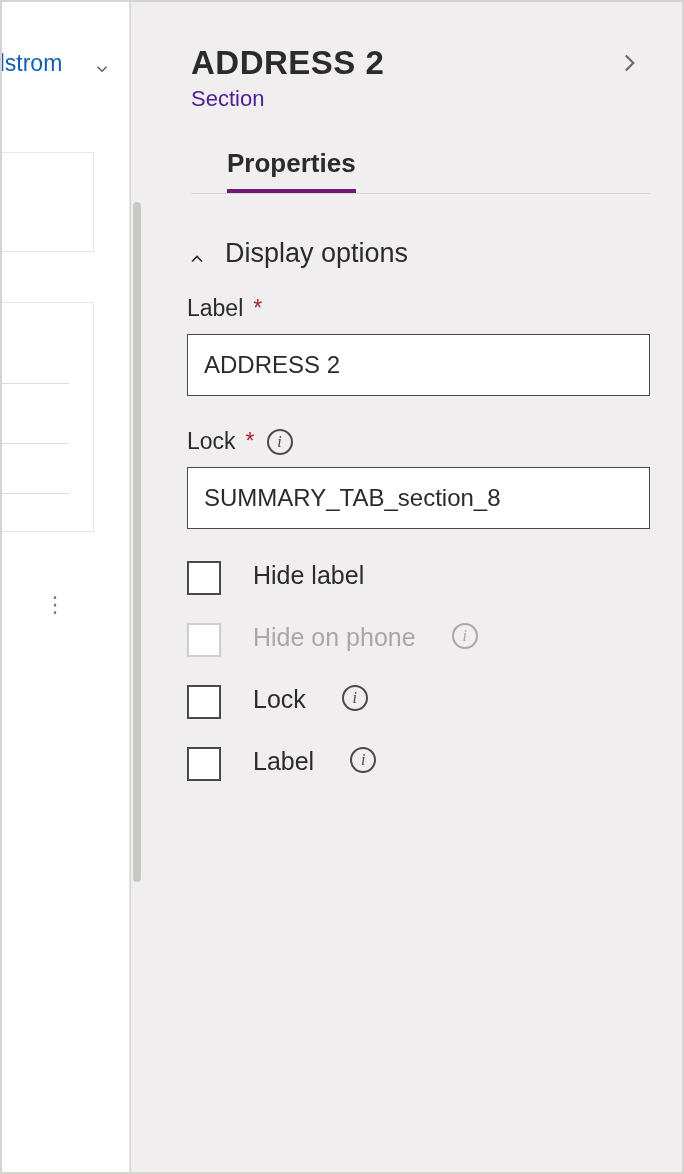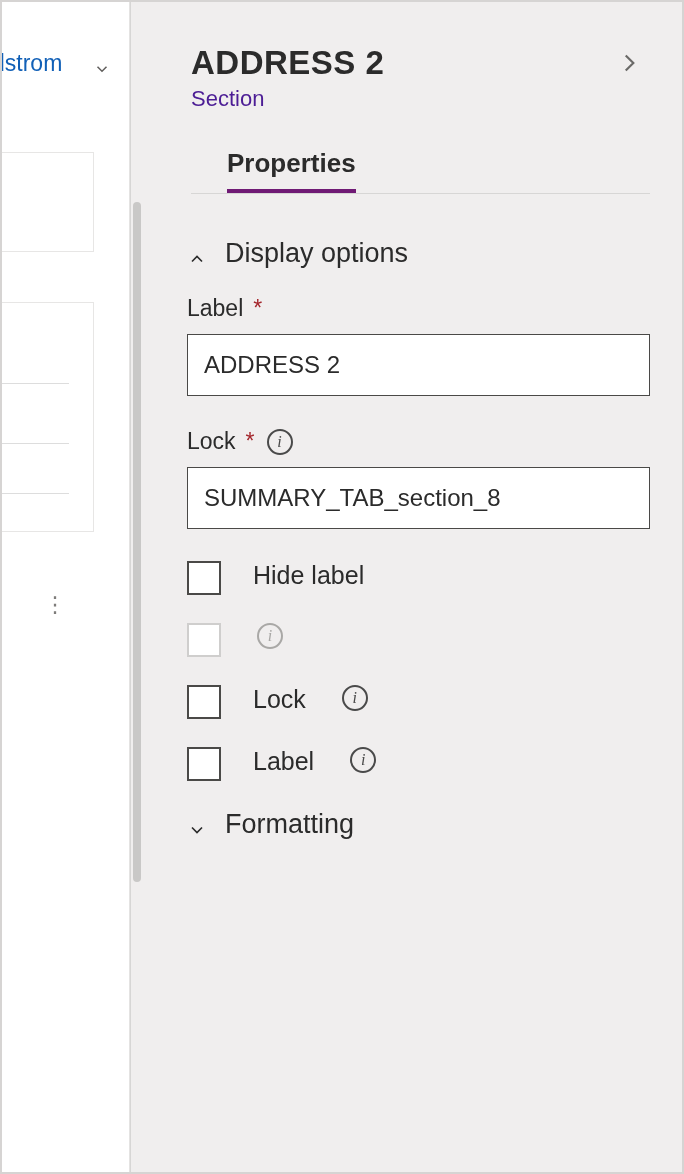--- a/index.html
+++ b/index.html
@@ -315,36 +315,31 @@
     </div>
     <input class="text-input" type="text" value="SUMMARY_TAB_section_8" style="">
 
     <div class="check-row">
       <div class="chk"></div>
       <span>Hide label</span>
     </div>
 
     <div class="check-row disabled">
       <div class="chk"></div>
+      <span>Hide on phone</span>
       <span class="info-circle">i</span>
     </div>
 
     <div class="check-row">
       <div class="chk"></div>
       <span>Lock</span>
       <span class="info-circle">i</span>
     </div>
 
     <div class="check-row">
       <div class="chk"></div>
       <span>Label</span>
       <span class="info-circle">i</span>
     </div>
 
-    <div class="group-header formatting-header">
-      <svg viewBox="0 0 24 24" fill="none" stroke-width="2">
-          <polyline points="6 9 12 15 18 9"></polyline>
-        </svg>
-      <span>Formatting</span>
-    </div>
 
   </div>
 </div>
 
 </body></html>

